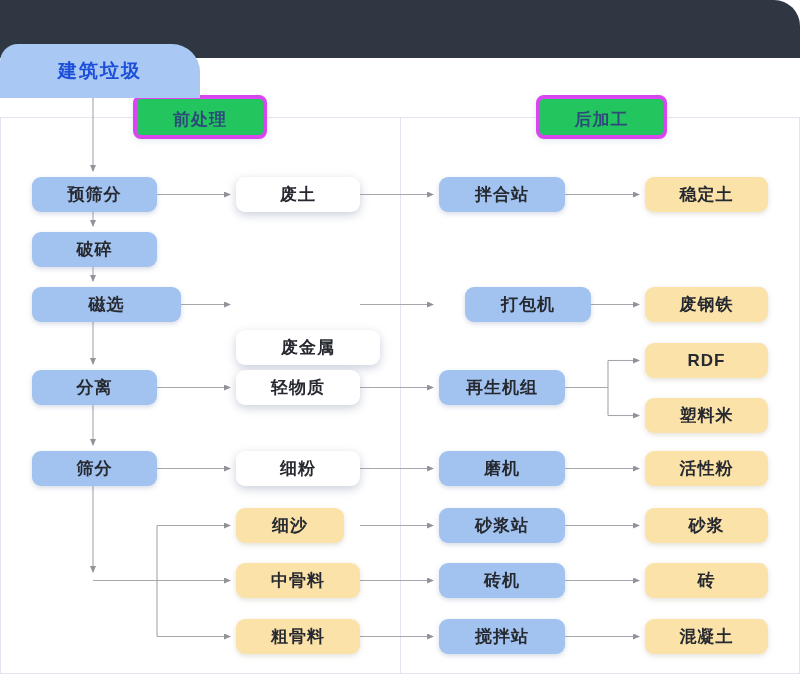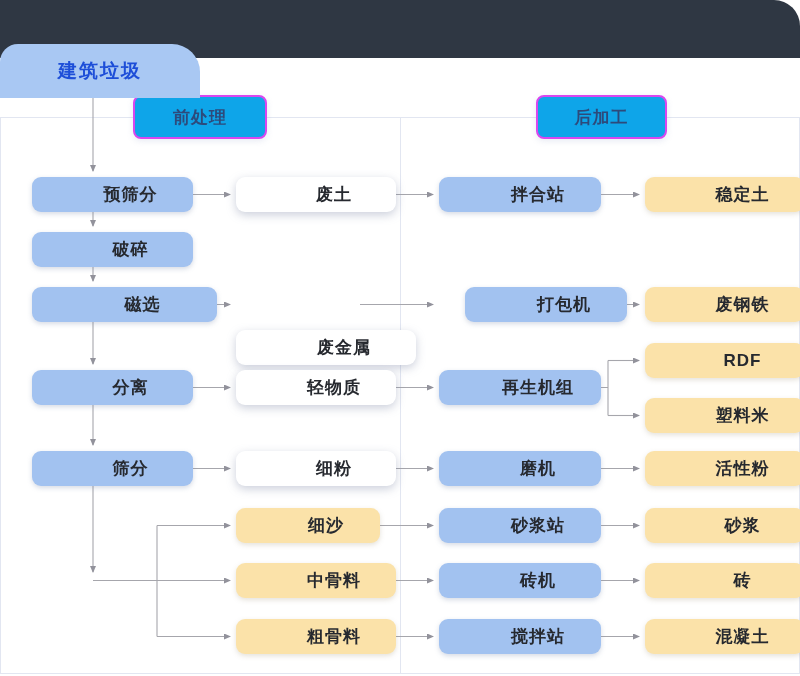--- a/index.html
+++ b/index.html
@@ -11,32 +11,32 @@
   .header-title{position:absolute;left:200px;right:12px;top:0;height:58px;line-height:58px;text-align:center;
     color:#ffffff;font-size:23px;font-weight:bold;letter-spacing:3px;z-index:5;}
   .badge{position:absolute;left:0;top:4px;width:200px;height:54px;background:#a9c8f3;border-radius:18px 28px 0 0;
     text-align:center;line-height:54px;color:#1d4ed8;font-size:19px;font-weight:bold;letter-spacing:2px;z-index:6;margin-top:40px;}
 
   
   .panel{position:absolute;left:0;top:117px;width:800px;height:557px;border:1px solid #e2e6f1;box-sizing:border-box;background:#ffffff;z-index:0;}
   .divider{position:absolute;left:400px;top:117px;width:1px;height:556px;background:#e2e6f1;z-index:1;}
 
   
-  .section-label{position:absolute;top:95px;height:44px;background:#0ea5e9;border:2px solid #d946ef;border-radius:8px;
+  .section-label{position:absolute;top:95px;height:44px;background:#22c55e;border:4px solid #d946ef;border-radius:8px;
     box-sizing:border-box;text-align:center;line-height:42px;color:#2d4a7b;font-size:17px;font-weight:bold;letter-spacing:1px;
     box-shadow:0 2px 6px rgba(120,140,190,.18);z-index:5;}
   #sec-pre{left:133px;width:134px;}
   #sec-post{left:536px;width:131px;}
 
   
   svg.edges{position:absolute;left:0;top:0;z-index:2;}
 
   
   .node{position:absolute;height:35px;line-height:35px;text-align:center;font-size:17px;font-weight:600;color:#26292f;
-    border-radius:9px;letter-spacing:1px;z-index:3;padding-left:36px;}
+    border-radius:9px;letter-spacing:1px;z-index:3;}
   .node.process{background:#a2c2f0;box-shadow:0 2px 5px rgba(120,135,170,.30);}
   .node.product{background:#fbe2a9;box-shadow:0 2px 5px rgba(150,140,110,.25);}
   .node.material{background:#ffffff;box-shadow:0 3px 10px rgba(125,135,165,.40);}
 </style>
 </head>
 <body>
 
 <div class="stage">
 
   <div class="header-bar"></div>

